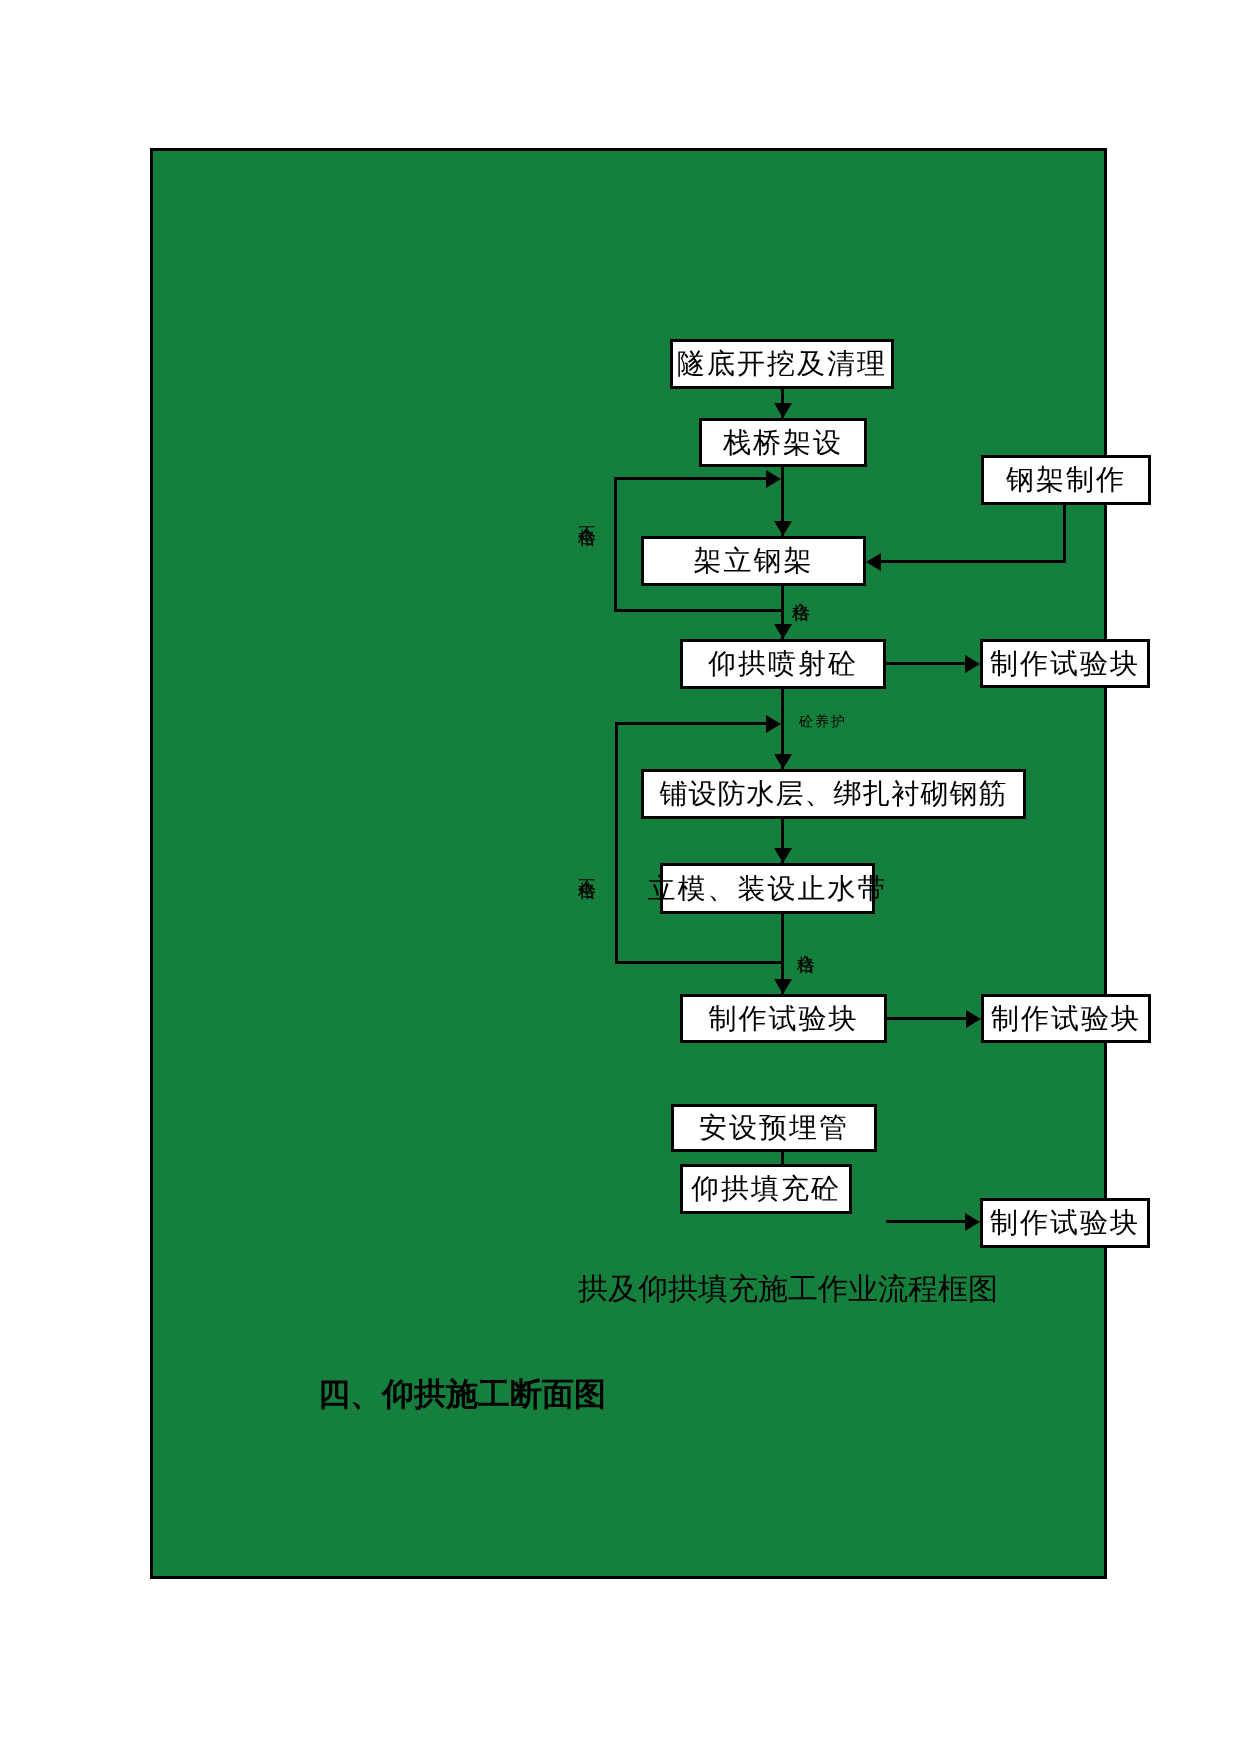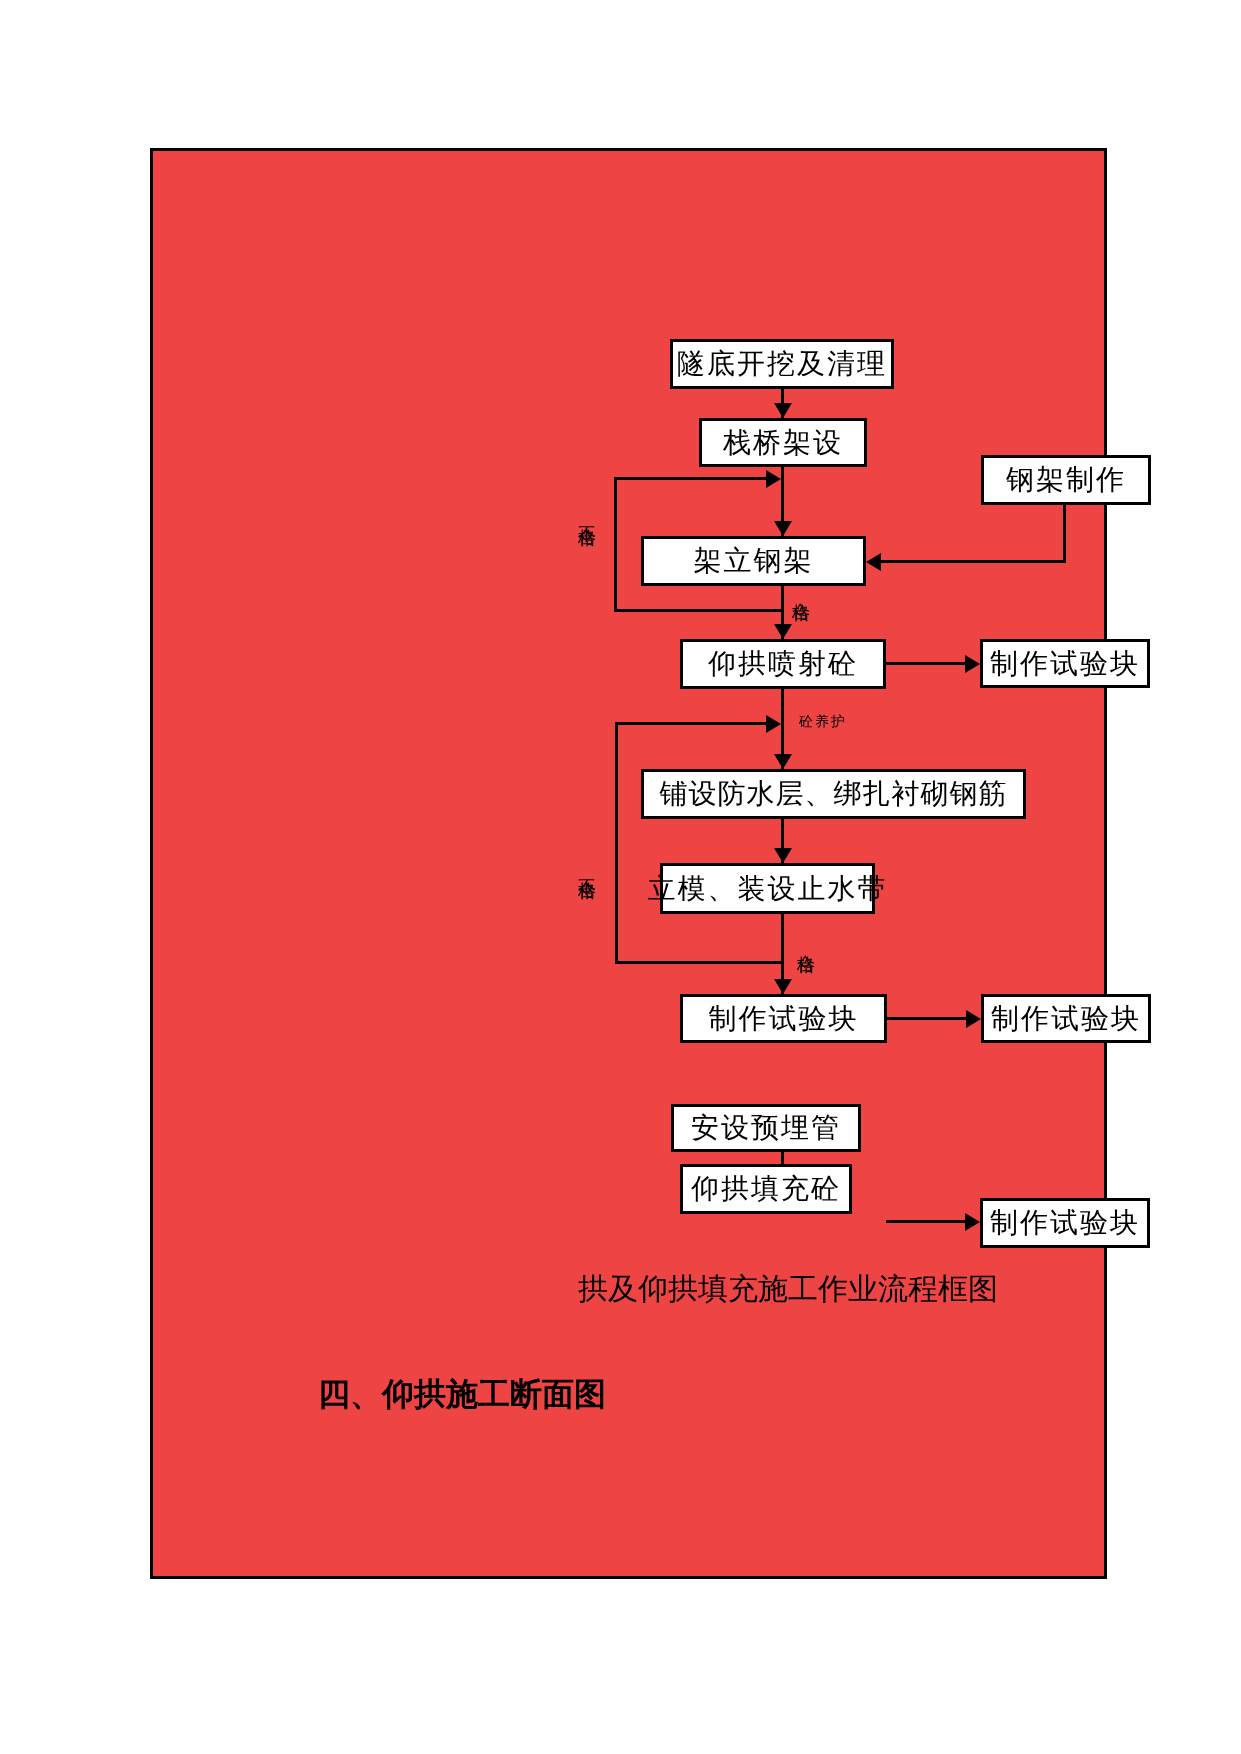--- a/index.html
+++ b/index.html
@@ -11,21 +11,21 @@
     font-family: "Liberation Serif", "DejaVu Serif", serif;
     color: #000;
     overflow: hidden;
   }
   .frame {
     position: absolute;
     left: 150px; top: 148px;
     width: 957px; height: 1431px;
     border: 3px solid #000;
     box-sizing: border-box;
-    background: #ef4444;
+    background: #15803d;
   }
   .node {
     position: absolute;
     border: 3px solid #000;
     box-sizing: border-box;
     background: #fff;
     display: flex;
     align-items: center;
     justify-content: center;
     font-size: 28px;
@@ -84,21 +84,21 @@
     <div class="node" style="left:517px;top:188px;width:224px;height:50px;">隧底开挖及清理</div>
     <div class="node" style="left:546px;top:267px;width:168px;height:49px;">栈桥架设</div>
     <div class="node" style="left:828px;top:304px;width:170px;height:50px;">钢架制作</div>
     <div class="node" style="left:527px;top:488px;width:206px;height:50px;">仰拱喷射砼</div>
     <div class="node" style="left:488px;top:385px;width:225px;height:50px;">架立钢架</div>
     <div class="node" style="left:827px;top:488px;width:170px;height:49px;">制作试验块</div>
     <div class="node" style="left:488px;top:618px;width:385px;height:50px;letter-spacing:1px;">铺设防水层、绑扎衬砌钢筋</div>
     <div class="node" style="left:507px;top:712px;width:215px;height:51px;">立模、装设止水带</div>
     <div class="node" style="left:527px;top:843px;width:207px;height:49px;">制作试验块</div>
     <div class="node" style="left:828px;top:843px;width:170px;height:49px;">制作试验块</div>
-    <div class="node" style="left:518px;top:953px;width:190px;height:48px;">安设预埋管</div>
+    <div class="node" style="left:518px;top:953px;width:206px;height:48px;">安设预埋管</div>
     <div class="node" style="left:527px;top:1013px;width:172px;height:50px;">仰拱填充砼</div>
     <div class="node" style="left:827px;top:1047px;width:170px;height:50px;">制作试验块</div>
 
     <div class="vline" style="left:628px;top:238px;height:30px;"></div>
     <div class="vline" style="left:628px;top:316px;height:70px;"></div>
     <div class="vline" style="left:628px;top:435px;height:54px;"></div>
     <div class="vline" style="left:628px;top:538px;height:81px;"></div>
     <div class="vline" style="left:628px;top:668px;height:45px;"></div>
     <div class="vline" style="left:628px;top:763px;height:81px;"></div>
     <div class="vline" style="left:628px;top:1001px;height:47px;"></div>

